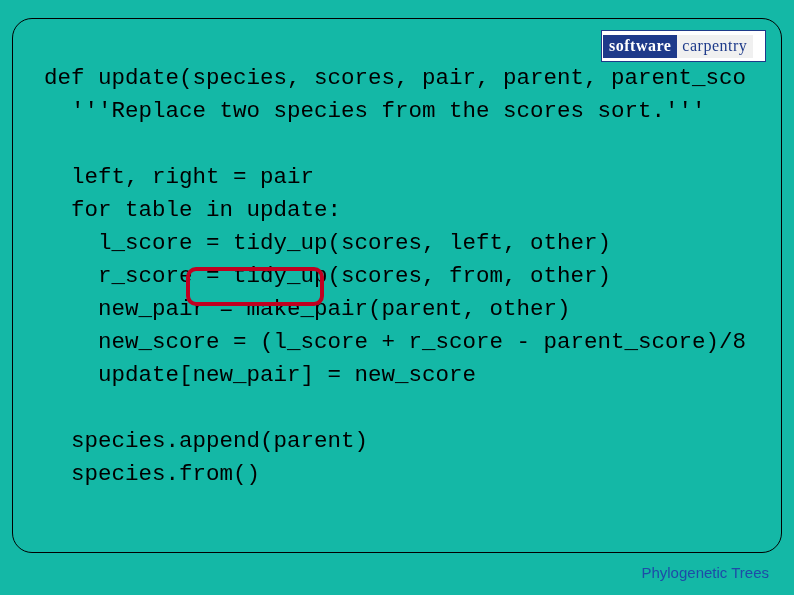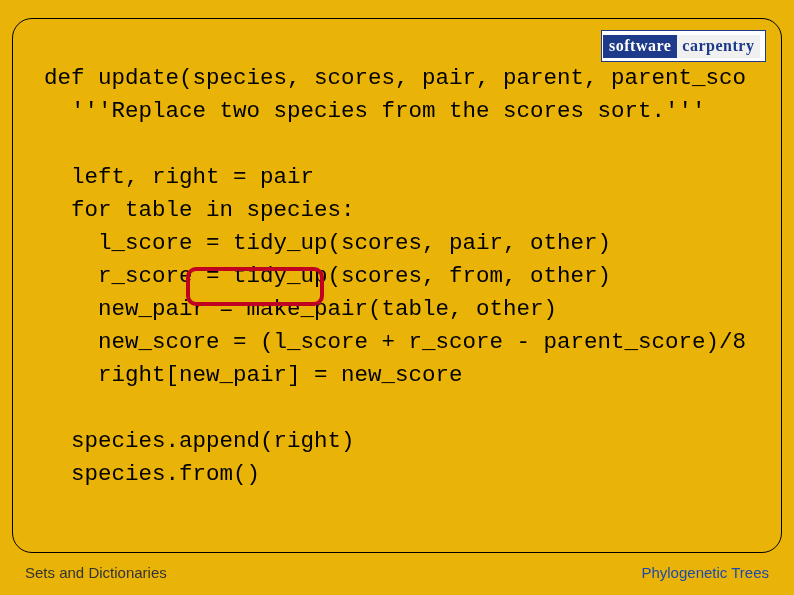--- a/index.html
+++ b/index.html
@@ -9,21 +9,21 @@
   font-family: Arial, sans-serif;
   width: 794px;
   height: 595px;
   position: relative;
   overflow: hidden;
 }
 .slide {
   position: relative;
   width: 794px;
   height: 595px;
-  background: #eab308;
+  background: #14b8a6;
 }
 .logo {
   position: absolute;
   top: 30px;
   right: 28px;
   width: 165px;
   height: 32px;
   border: 1px solid #1e3a8a;
   display: flex;
   align-items: center;
@@ -36,21 +36,21 @@
   color: #fff;
   font-weight: bold;
   font-size: 16px;
   padding: 2px 6px 3px 6px;
   letter-spacing: 0.5px;
   font-family: Georgia, serif;
 }
 .logo-right {
   color: #1e3a8a;
   background: #f0f0f0;
-  font-weight: bold;
+  font-weight: normal;
   font-size: 16px;
   padding: 2px 6px 3px 5px;
   letter-spacing: 0.5px;
   font-family: Georgia, serif;
 }
 .frame {
   position: absolute;
   top: 18px;
   left: 12px;
   right: 12px;
@@ -104,27 +104,26 @@
 
   <div class="logo">
     <span class="logo-left">software</span>
     <span class="logo-right">carpentry</span>
   </div>
 
   <div class="code"><span class="kw">def</span><span> update(species, scores, pair, parent, parent_sco</span>
 <span>  '''Replace two species from the scores sort.'''</span>
 <span></span>
 <span>  left, right = pair</span>
-<span class="kw">  for</span><span> table </span><span class="kw">in</span><span> species:</span>
-<span>    l_score = tidy_up(scores, pair, other)</span>
+<span class="kw">  for</span><span> table </span><span class="kw">in</span><span> update:</span>
+<span>    l_score = tidy_up(scores, left, other)</span>
 <span>    r_score = tidy_up(scores, from, other)</span>
-<span>    new_pair = make_pair(table, other)</span>
+<span>    new_pair = make_pair(parent, other)</span>
 <span>    new_score = (l_score + r_score - parent_score)/8</span>
-<span>    right[new_pair] = new_score</span>
+<span>    update[new_pair] = new_score</span>
 <span></span>
-<span>  species.append(right)</span>
+<span>  species.append(parent)</span>
 <span>  species.from()</span></div>
 
   <div class="highlight-ring"></div>
 
-  <div class="footer-left">Sets and Dictionaries</div>
   <div class="footer-right">Phylogenetic Trees</div>
 </div>
 
 </body></html>

